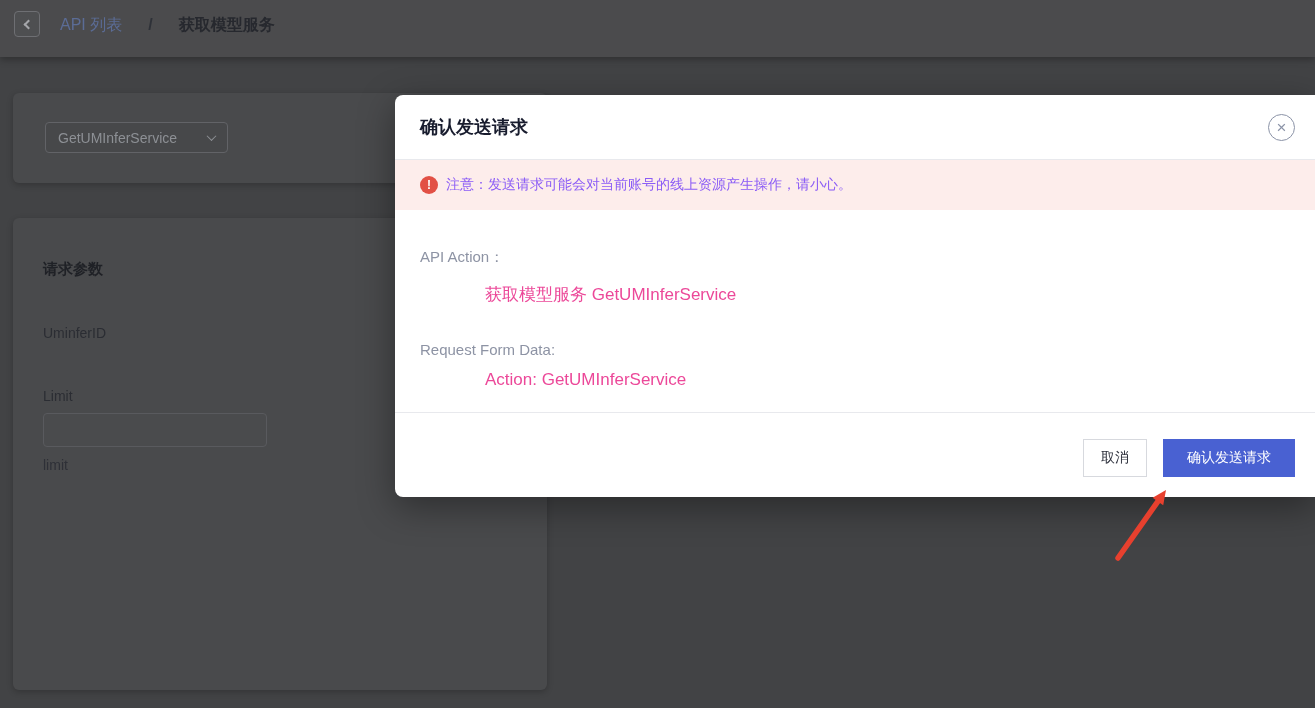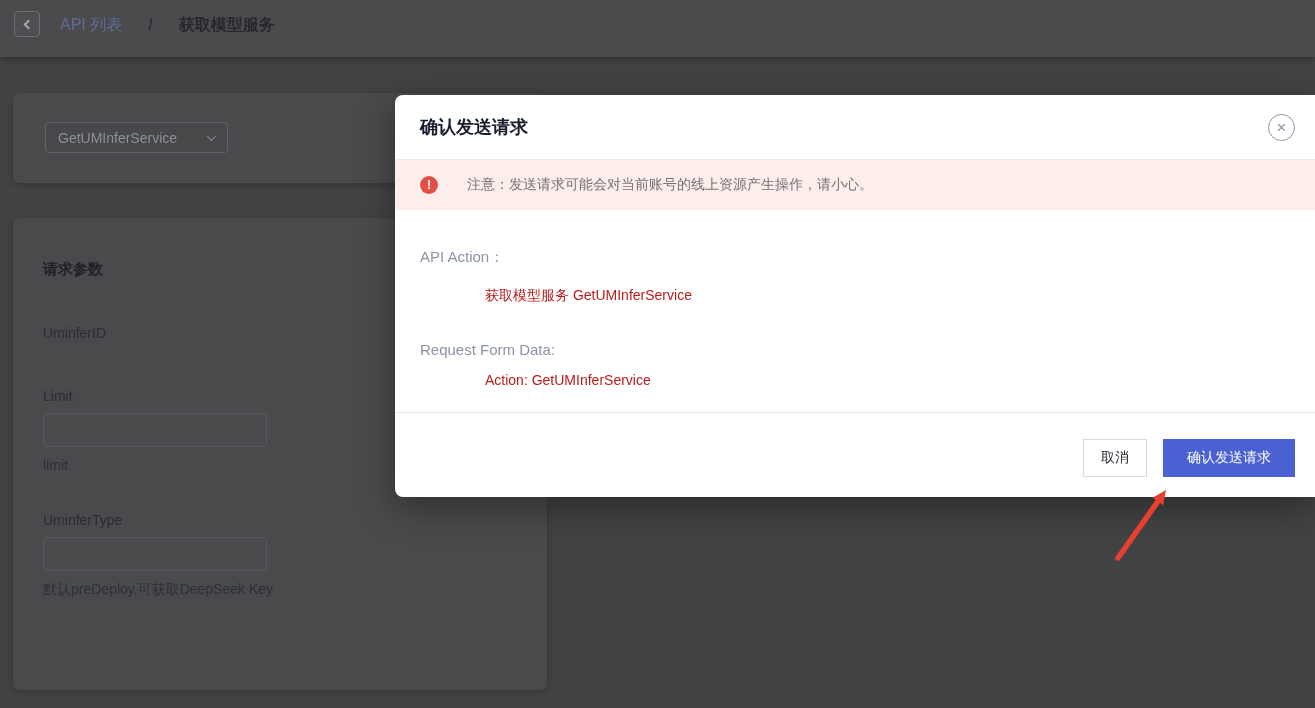--- a/index.html
+++ b/index.html
@@ -68,24 +68,24 @@
     font-size:17px; line-height:1; font-weight:400;
   }
   .m-warning{
     height:50px; background:#fdedeb; display:flex; align-items:center; padding:0 25px;
   }
   .warn-icon{
     width:18px; height:18px; border-radius:50%; background:#e25045; color:#ffffff;
     font-size:12px; font-weight:700; display:flex; align-items:center; justify-content:center;
     flex:none;
   }
-  .warn-text{ margin-left:29px; font-size:14px; color:#737373; }
+  .warn-text{ margin-left:8px; font-size:14px; color:#8b5cf6; }
   .m-body{ padding:38px 25px 0 25px; }
   .m-label{ font-size:15px; color:#8d93a4; line-height:18px; }
-  .m-value{ font-size:14px; color:#b91c1c; line-height:18px; margin-left:65px; }
+  .m-value{ font-size:17px; color:#ec4899; line-height:18px; margin-left:65px; }
   .mb20{ margin-bottom:20px; } .mb37{ margin-bottom:37px; } .mb12{ margin-bottom:12px; }
   .m-foot{
     position:absolute; left:0; bottom:0; width:100%; height:85px;
     border-top:1px solid #e8e9ed; display:flex; align-items:center; justify-content:flex-end;
     padding:6px 20px 0 0; gap:16px;
   }
   .btn{ height:38px; border-radius:0; font-size:14px; cursor:pointer;
         font-family:"Liberation Sans","DejaVu Sans",sans-serif; }
   .btn-cancel{ background:#ffffff; border:1px solid #d7d9de; color:#2b2e3a; padding:0 17px; }
   .btn-confirm{ background:#4961d2; border:1px solid #4961d2; color:#ffffff; padding:0 23px; }
@@ -125,27 +125,20 @@
 
 
     <div class="f-row">
       <div class="f-label">Limit</div>
       <div class="f-ctrl">
         <input class="f-input" value="" style="">
         <div class="f-hint">limit</div>
       </div>
     </div>
 
-    <div class="f-row">
-      <div class="f-label">UminferType</div>
-      <div class="f-ctrl">
-        <input class="f-input" value="" style="">
-        <div class="f-hint">默认preDeploy,可获取DeepSeek Key</div>
-      </div>
-    </div>
   </div>
 
   <div class="modal">
     <div class="m-head">
       <div class="m-title">确认发送请求</div>
       <div class="m-close">×</div>
     </div>
 
     <div class="m-warning">
       <span class="warn-icon">!</span>

